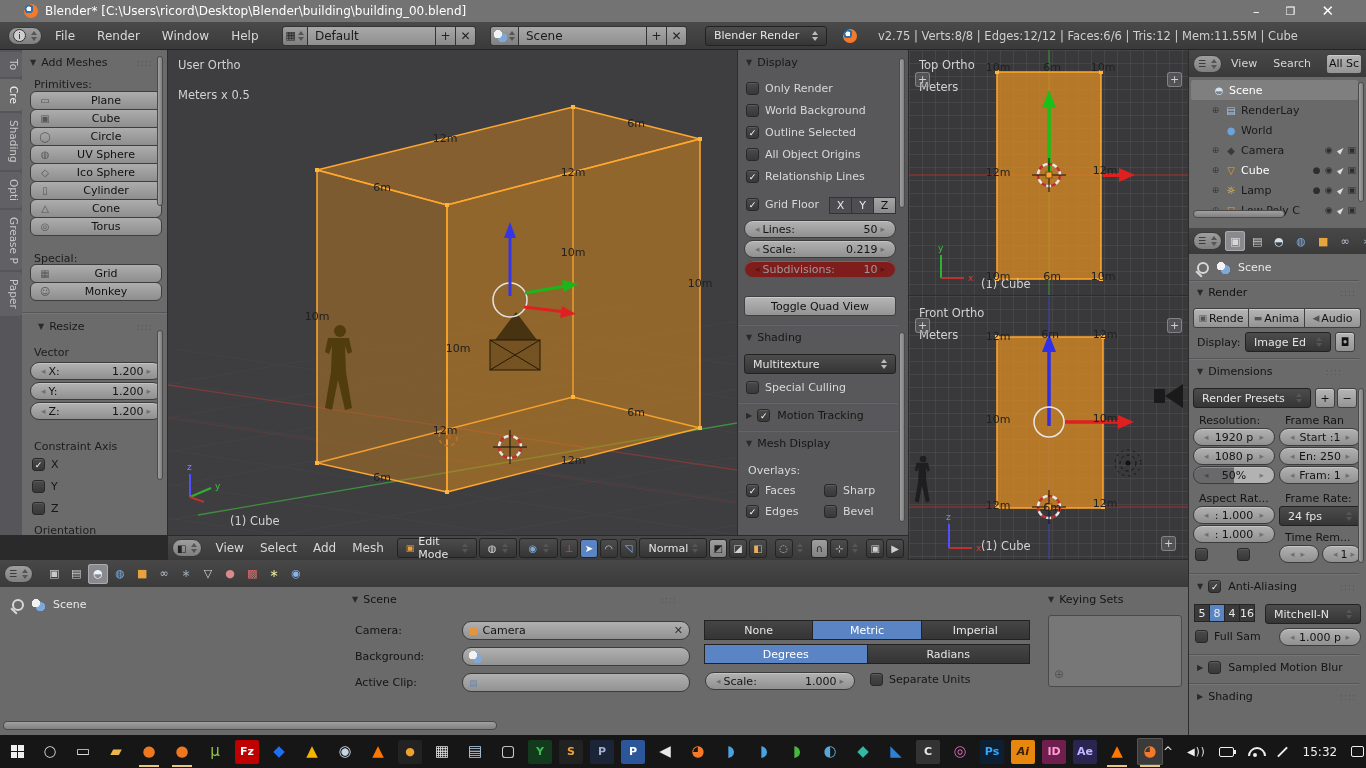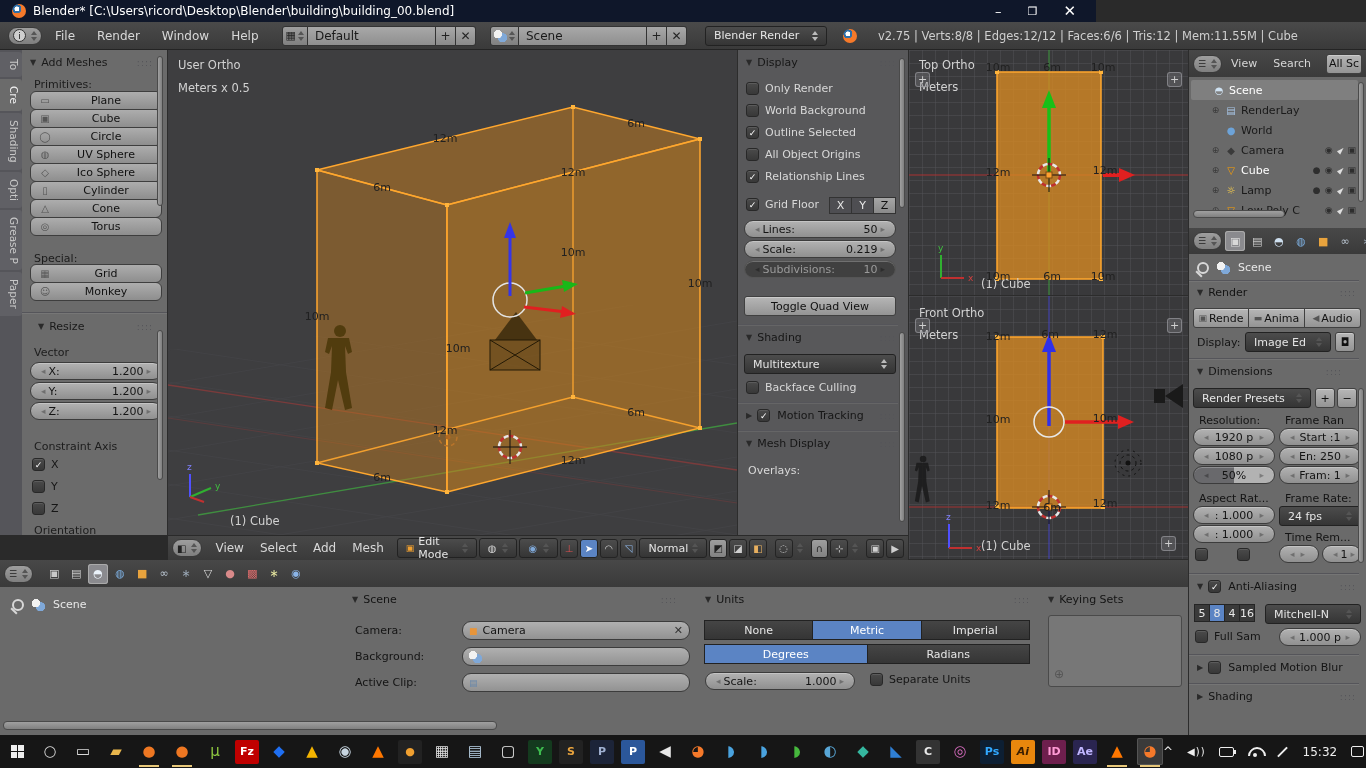--- a/index.html
+++ b/index.html
@@ -1,20 +1,20 @@
 <!DOCTYPE html>
 <html><head>
 <meta charset="utf-8">
 <style>
   *{box-sizing:border-box;margin:0;padding:0}
   html,body{width:1366px;height:768px;overflow:hidden}
   body{font-family:"DejaVu Sans",sans-serif;font-size:11px;background:#2a2a2a;position:relative;color:#ddd}
   .a{position:absolute}
   
-  #titlebar{position:absolute;left:0;top:0;width:1096px;height:22px;background:#0f172a;display:flex;align-items:center;padding:0 12px;color:#fff;font-size:12px}
+  #titlebar{position:absolute;left:0;top:0;width:1366px;height:22px;background:#737373;display:flex;align-items:center;padding:0 24px;color:#fff;font-size:12px}
   .blogo{width:14px;height:14px;border-radius:50%;background:radial-gradient(circle at 35% 35%,#fff 0 18%,#2f6fa8 20% 34%,#f5792a 36%);margin-right:7px;flex:none}
   #wctl{margin-left:auto;display:flex;gap:26px;align-items:center;padding-right:8px}
   #wctl span{color:#fff;font-size:13px;line-height:1;cursor:default}
   
   #menubar{position:absolute;left:0;top:22px;width:1366px;height:28px;background:linear-gradient(#4a4a4a,#3a3a3a);border-bottom:1px solid #242424;display:flex;align-items:center;padding:0 8px;gap:4px}
   .pill{height:18px;border-radius:9px;background:linear-gradient(#9e9e9e,#7f7f7f);border:1px solid #3a3a3a;display:flex;align-items:center;padding:0 4px;gap:3px;color:#222}
   .infoi{width:13px;height:13px;border-radius:50%;border:1px solid #333;background:#cfcfcf;color:#222;font-size:9px;display:flex;align-items:center;justify-content:center}
   .updn{display:inline-flex;flex-direction:column;gap:2px;margin-left:2px}
   .updn i{display:block;width:0;height:0;border:3px solid transparent;border-bottom:4px solid #555;border-top:none}
   .updn i.dn{border-bottom:none;border-top:4px solid #555}
@@ -34,21 +34,21 @@
   .ptitle .dots{margin-left:auto;color:#55555a;font-size:9px;letter-spacing:1px}
   .lt .ptitle{color:#1a1a1a}
   .seclab{color:#1c1c1c}
   .tbtn{height:19px;background:linear-gradient(#adadad,#8e8e8e);border:1px solid #3e3e3e;margin-top:-1px;display:flex;align-items:center;color:#111;padding:0 6px;border-radius:6px}
   .picon{width:16px;color:#555;font-size:10px;text-align:center;margin-right:4px}
   .tlbl{flex:1;text-align:center}
   .fld{height:18px;border-radius:9px;background:linear-gradient(#b2b2b2,#909090);border:1px solid #3c3c3c;color:#141414;display:flex;align-items:center;padding:0 10px;box-shadow:inset 0 1px rgba(255,255,255,.25)}
   .fld::before{content:"◂";color:rgba(0,0,0,.3);margin-right:3px;font-size:9px}
   .fld::after{content:"▸";color:rgba(0,0,0,.3);margin-left:3px;font-size:9px}
   .fld .fval{margin-left:auto}
-  .fld.dis{background:#404040;color:#9a9a9a;border-color:#555}
+  .fld.dis{background:#7f1d1d;color:#9a9a9a;border-color:#555}
   .fld.half{background:linear-gradient(90deg,#69696c 0 50%,#b2b2b2 50%)}
   .cb{width:13px;height:13px;border-radius:3px;background:linear-gradient(#4a4a4a,#383838);border:1px solid #282828;box-shadow:inset 0 1px rgba(255,255,255,.1);display:inline-flex;align-items:center;justify-content:center;color:#fff;font-size:9px;flex:none}
   .cb.on::after{content:"✓"}
   .cbrow{display:flex;align-items:center;gap:6px}
   .cblab{color:#d6d6d6}
   .cblab.dk{color:#161616}
   .lbtn{background:linear-gradient(#b6b6b6,#949494);border:1px solid #404040;border-radius:3px;color:#111;display:flex;align-items:center;justify-content:center;height:20px;box-shadow:inset 0 1px rgba(255,255,255,.3)}
   .sbv{position:absolute;border-radius:3px;background:linear-gradient(90deg,#a0a0a0,#808080);border:1px solid #4a4a4a}
   .sbh{position:absolute;border-radius:4px;background:linear-gradient(#a0a0a0,#808080);border:1px solid #4a4a4a}
   .hr{position:absolute;height:1px;background:#55555a;box-shadow:0 1px rgba(255,255,255,.08)}
@@ -388,21 +388,21 @@
 
     <g font-size="9">
       <line x1="22" y1="447" x2="22" y2="424" stroke="#5050ff" stroke-width="2"></line>
       <text x="19" y="420" fill="#8080ff">z</text>
       <line x1="22" y1="447" x2="43" y2="438" stroke="#30b030" stroke-width="2"></line>
       <text x="47" y="439" fill="#40c040">y</text>
       <line x1="22" y1="447" x2="36" y2="452" stroke="#c03030" stroke-width="2"></line>
     </g>
   </svg>
   <span class="vplab" style="left:10px;top:8px">User Ortho</span>
-  <span class="vplab" style="left:10px;top:31px">Meters x 0.5</span>
+  <span class="vplab" style="left:10px;top:38px">Meters x 0.5</span>
   <span class="vplab" style="left:62px;top:464px">(1) Cube</span>
   <div id="vpm-labels">
       <span class="dim" style="left: 277px; top: 88px;">12m</span>
       <span class="dim" style="left: 468px; top: 73px;">6m</span>
       <span class="dim" style="left: 214px; top: 137px;">6m</span>
       <span class="dim" style="left: 405px; top: 122px;">12m</span>
       <span class="dim" style="left: 405px; top: 202px;">10m</span>
       <span class="dim" style="left: 532px; top: 233px;">10m</span>
       <span class="dim" style="left: 149px; top: 266px;">10m</span>
       <span class="dim" style="left: 290px; top: 298px;">10m</span>
@@ -465,34 +465,52 @@
   </div>
   <div class="dsel dk a" style="left:6px;top:304px;width:152px">
     <span>Multitexture</span>
       <span class="updn" style="margin-left:auto">
         <i></i>
         <i class="dn"></i>
       </span>
   </div>
   <div class="cbrow a" style="left:8px;top:331px">
     <span class="cb"></span>
-    <span class="cblab">Backface Culling</span>
+    <span class="cblab">Special Culling</span>
   </div>
   <div class="hr" style="left:0;top:352px;width:160px"></div>
   <div class="ptitle col a" style="left:8px;top:359px;right:12px">
     <span class="cb on" style="margin-right:2px"></span>
     <span>Motion Tracking</span>
       <span class="dots">::::</span>
   </div>
   <div class="hr" style="left:0;top:380px;width:160px"></div>
   <div class="ptitle a" style="left:8px;top:387px;right:12px">
     <span>Mesh Display</span>
       <span class="dots">::::</span>
   </div>
   <div class="cblab a" style="left:10px;top:414px">Overlays:</div>
+  <div class="a" id="mesh-checks" style="left:8px;top:434px;display:grid;grid-template-columns:78px 72px;row-gap:8px">
+      <div class="cbrow">
+        <span class="cb on"></span>
+        <span class="cblab">Faces</span>
+      </div>
+      <div class="cbrow">
+        <span class="cb"></span>
+        <span class="cblab">Sharp</span>
+      </div>
+      <div class="cbrow">
+        <span class="cb on"></span>
+        <span class="cblab">Edges</span>
+      </div>
+      <div class="cbrow">
+        <span class="cb"></span>
+        <span class="cblab">Bevel</span>
+      </div>
+    </div>
   <div class="sbv" style="left:161px;top:8px;width:6px;height:150px"></div>
   <div class="sbv" style="left:161px;top:282px;width:6px;height:190px"></div>
 </div>
 
 <div id="vp-header">
   <span class="pill" style="margin-right:4px">
     <span style="color:#222;font-size:10px">◧</span>
     <span class="updn">
         <i></i>
         <i class="dn"></i>
@@ -927,24 +945,20 @@
   </div>
   <div class="lab a" style="left:355px;top:90px;color:#141414">Background:</div>
   <div class="combo" style="left:462px;top:87px;width:228px">
     <span class="scnico"></span>
   </div>
   <div class="lab a" style="left:355px;top:116px;color:#141414">Active Clip:</div>
   <div class="combo" style="left:462px;top:113px;width:228px">
     <span style="color:#6a88aa;font-size:9px">▤</span>
   </div>
 
-  <div class="ptitle a" style="left:705px;top:33px;width:325px">
-    <span>Units</span>
-      <span class="dots">::::</span>
-  </div>
   <div class="a" id="units-rot" style="left:705px;top:84px;width:325px;display:flex">
       <div class="useg usel">Degrees</div>
       <div class="useg">Radians</div>
     </div>
   <div class="a" id="units-sys" style="left:705px;top:60px;width:325px;display:flex">
       <div class="useg">None</div>
       <div class="useg usel">Metric</div>
       <div class="useg">Imperial</div>
     </div>
   <div class="fld a" style="left:705px;top:112px;width:150px">

